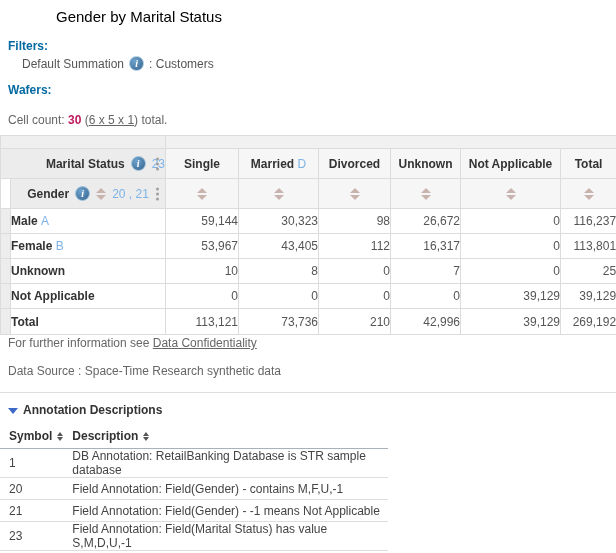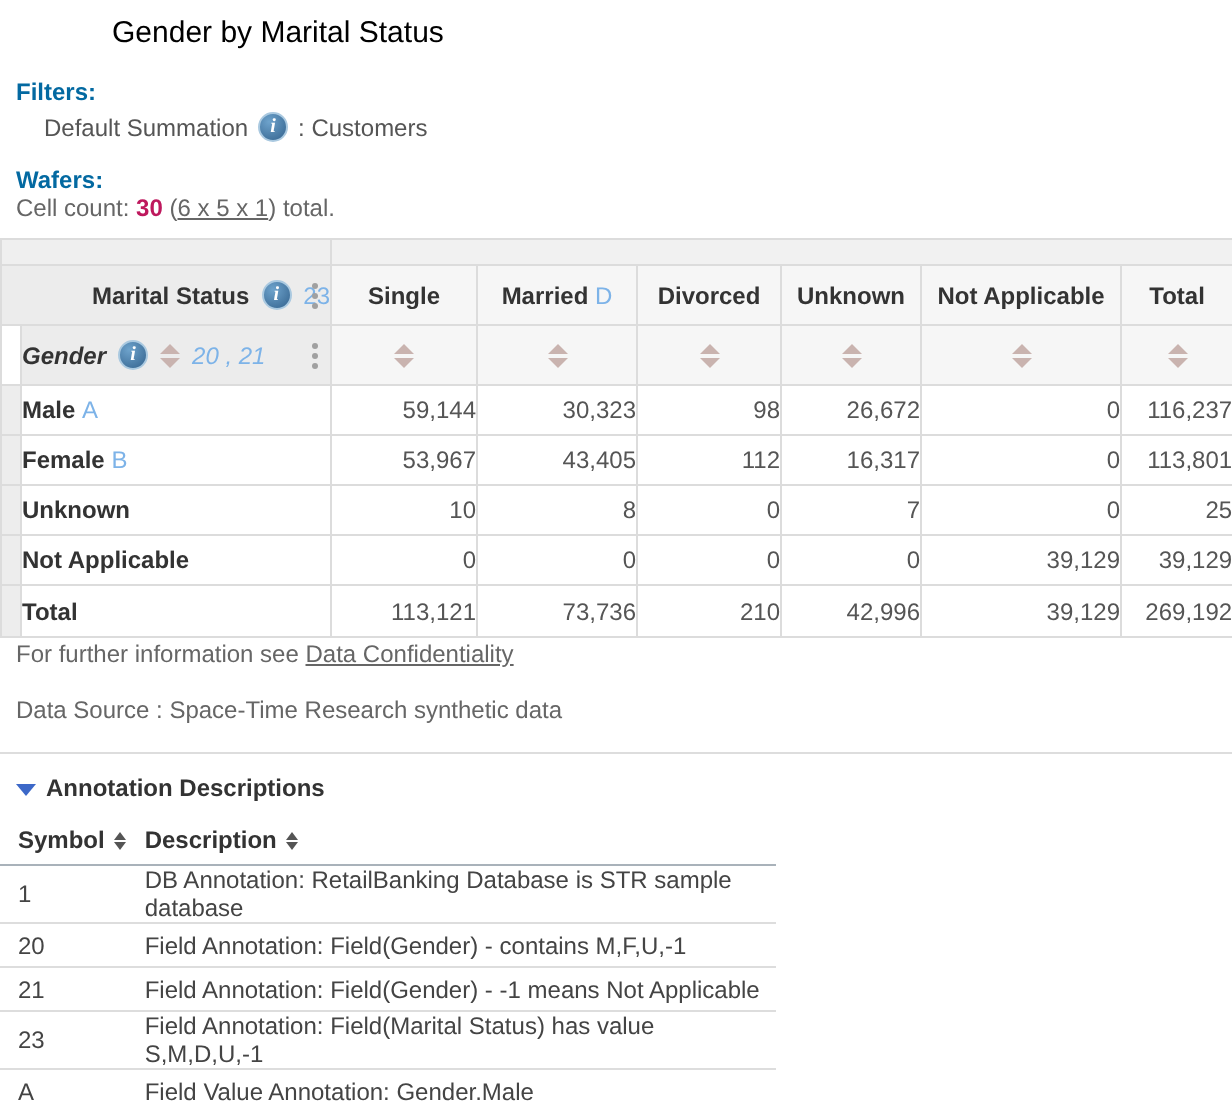--- a/index.html
+++ b/index.html
@@ -4,21 +4,21 @@
 <style>
   * { box-sizing: border-box; margin: 0; padding: 0; }
   html,body { width: 616px; height: 553px; overflow: hidden; background: #fff;
     font-family: "Liberation Sans", sans-serif; color: #444; }
   .wrap { padding: 8px 0 0 8px; }
 
   
   .page-title { font-size: 15px; font-weight: normal; color: #000000; margin-bottom: 14px; margin-left: 48px; }
   .section-label { font-size: 12px; font-weight: bold; color: #0369a1; }
   .filter-item { font-size: 12px; color: #555; margin: 3px 0 12px 14px; display:flex; align-items:flex-end; gap:5px;}
-  .wafers { }
+  .wafers { margin-bottom: 16px; }
   .cellcount { font-size: 12px; color: #666; margin-bottom: 8px; }
   .cellcount b { color: #be185d; }
   .ulink { color: #666; text-decoration: underline; cursor: pointer; }
 
   
   .info-icon { display:inline-flex; align-items:center; justify-content:center;
     width:15px; height:15px; border-radius:50%; background:#447less;
     background: radial-gradient(circle at 35% 30%, #6ea3cc, #33628d);
     border:1px solid #aac9e0; color:#fff; flex:0 0 auto;
     font-family:"Liberation Serif", serif; font-size:10px; font-weight:bold; font-style:italic;
@@ -42,22 +42,22 @@
   
   table.crosstab { border-collapse: collapse; table-layout: fixed; width: 616px; margin-left:-8px; font-size:12px; }
   table.crosstab td, table.crosstab th { border:1px solid #dcdcdc; padding:0; vertical-align: middle; }
   tr.thin-row td { height:13px; background:#efefef; }
   tr.thin-row td.thin-right { background:#f1f1f1; }
   th.dim-header { height:30px; background:#ececec; text-align:right; position:relative;
     font-weight:bold; color:#333; padding-right:24px; }
   th.dim-header .hdr-inner, th.sub-dim .hdr-inner { display:inline-flex; align-items:center; gap:6px; }
   th.col-header { height:30px; background:#f6f6f6; color:#333; font-weight:bold; text-align:center; }
   td.stub-blank { background:#fff; }
-  th.sub-dim { height:24px; background:#ececec; text-align:left; position:relative;
-    font-weight:bold; color:#333; padding-left:16px;font-style:italic; }
+  th.sub-dim { height:24px; background:#ececec; text-align:center; position:relative;
+    font-weight:bold; color:#333; padding-left:16px; }
   td.sort-cell { height:30px; background:#f6f6f6; text-align:center; }
   td.sort-cell .sort { vertical-align:middle; }
   td.stub { background:#ededed; }
   th.row-label { background:#fff; text-align:left; font-weight:bold; color:#333; padding-left:8px; height:25px; }
   td.num { text-align:right; padding-right:10px; color:#555; background:#fff;
     border-left-color:#e9e9e9; border-right-color:#e9e9e9; }
   tr.total-row td.num, tr.total-row th.row-label { height:26px; }
 
   
   .footer-note { font-size:12px; color:#666; margin-top:11px; line-height:17px; }

